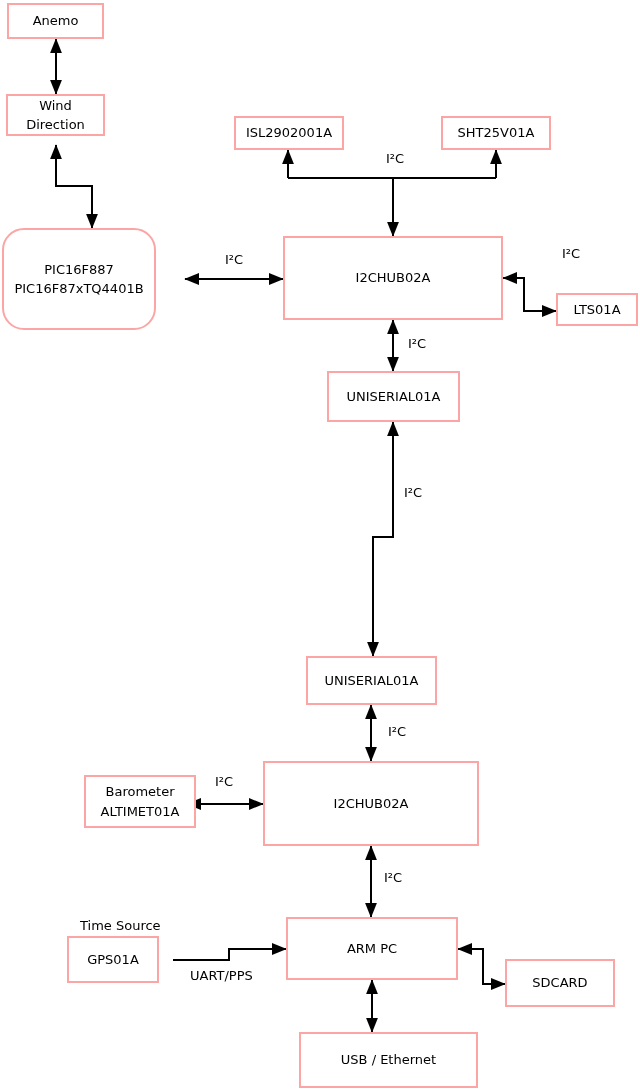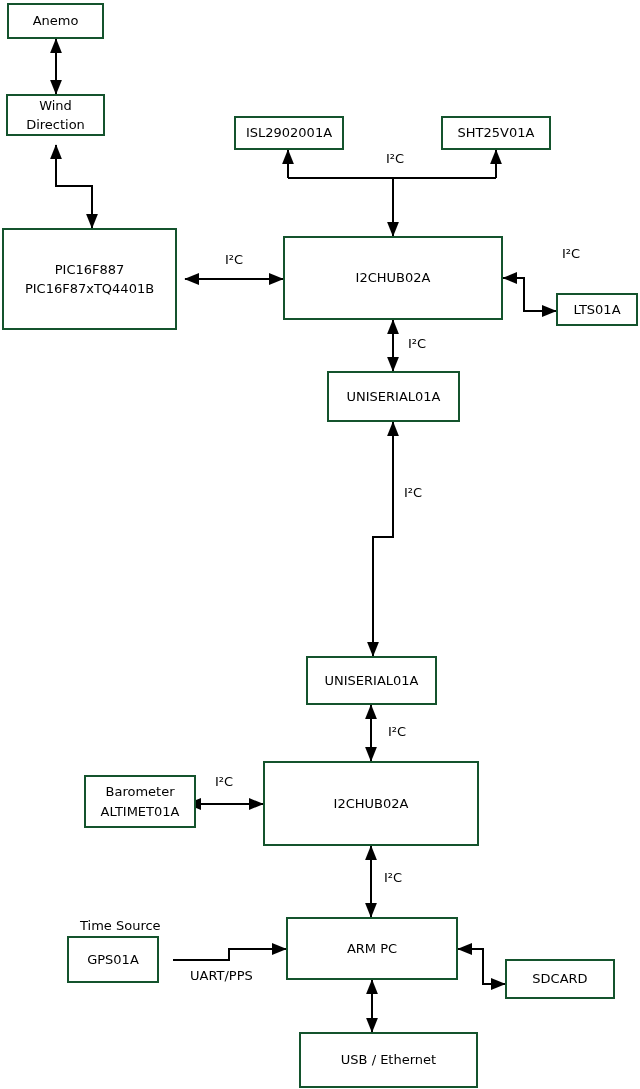--- a/index.html
+++ b/index.html
@@ -5,21 +5,21 @@
   html,body{margin:0;padding:0;background:#ffffff;}
   .stage{
     position:relative;width:640px;height:1089px;background:#ffffff;
     font-family:"DejaVu Sans","Liberation Sans",sans-serif;
     font-size:13px;color:#000;overflow:hidden;
   }
   .wires{position:absolute;left:0;top:0;}
   .wires path{stroke:#000;stroke-width:2;fill:none;}
   .node{
     position:absolute;box-sizing:border-box;background:#ffffff;
-    border:2px solid #14532d;display:flex;flex-direction:column;
+    border:2px solid #fca5a5;display:flex;flex-direction:column;
     align-items:center;justify-content:center;text-align:center;
     line-height:1.5;white-space:nowrap;
   }
   .lbl{position:absolute;white-space:nowrap;line-height:1;text-align:right;}
 </style>
 </head>
 <body>
 
 <div class="stage">
 
@@ -49,21 +49,21 @@
 
   <div class="node" style="left:7px;top:3px;width:97px;height:36px;">
     <span>Anemo</span>
   </div>
 
   <div class="node" style="left:6px;top:94px;width:99px;height:42px;">
     <span>Wind</span>
     <span>Direction</span>
   </div>
 
-  <div class="node" style="left:2px;top:228px;width:175px;height:102px;">
+  <div class="node" style="left:2px;top:228px;width:154px;height:102px;border-radius:22px;">
     <span>PIC16F887</span>
     <span>PIC16F87xTQ4401B</span>
   </div>
 
   <div class="node" style="left:234px;top:116px;width:110px;height:34px;">
     <span>ISL2902001A</span>
   </div>
 
   <div class="node" style="left:441px;top:116px;width:110px;height:34px;">
     <span>SHT25V01A</span>
@@ -95,21 +95,21 @@
   </div>
 
   <div class="node" style="left:67px;top:936px;width:92px;height:47px;">
     <span>GPS01A</span>
   </div>
 
   <div class="node" style="left:286px;top:917px;width:172px;height:63px;">
     <span>ARM PC</span>
   </div>
 
-  <div class="node" style="left:505px;top:959px;width:110px;height:40px;">
+  <div class="node" style="left:505px;top:959px;width:110px;height:48px;">
     <span>SDCARD</span>
   </div>
 
   <div class="node" style="left:282px;top:1032px;width:179px;height:56px;margin-left:17px;">
     <span>USB / Ethernet</span>
   </div>
 
   <div class="lbl" style="left:386px;top:152px;">I²C</div>
   <div class="lbl" style="left:225px;top:253px;">I²C</div>
   <div class="lbl" style="left:562px;top:247px;">I²C</div>

